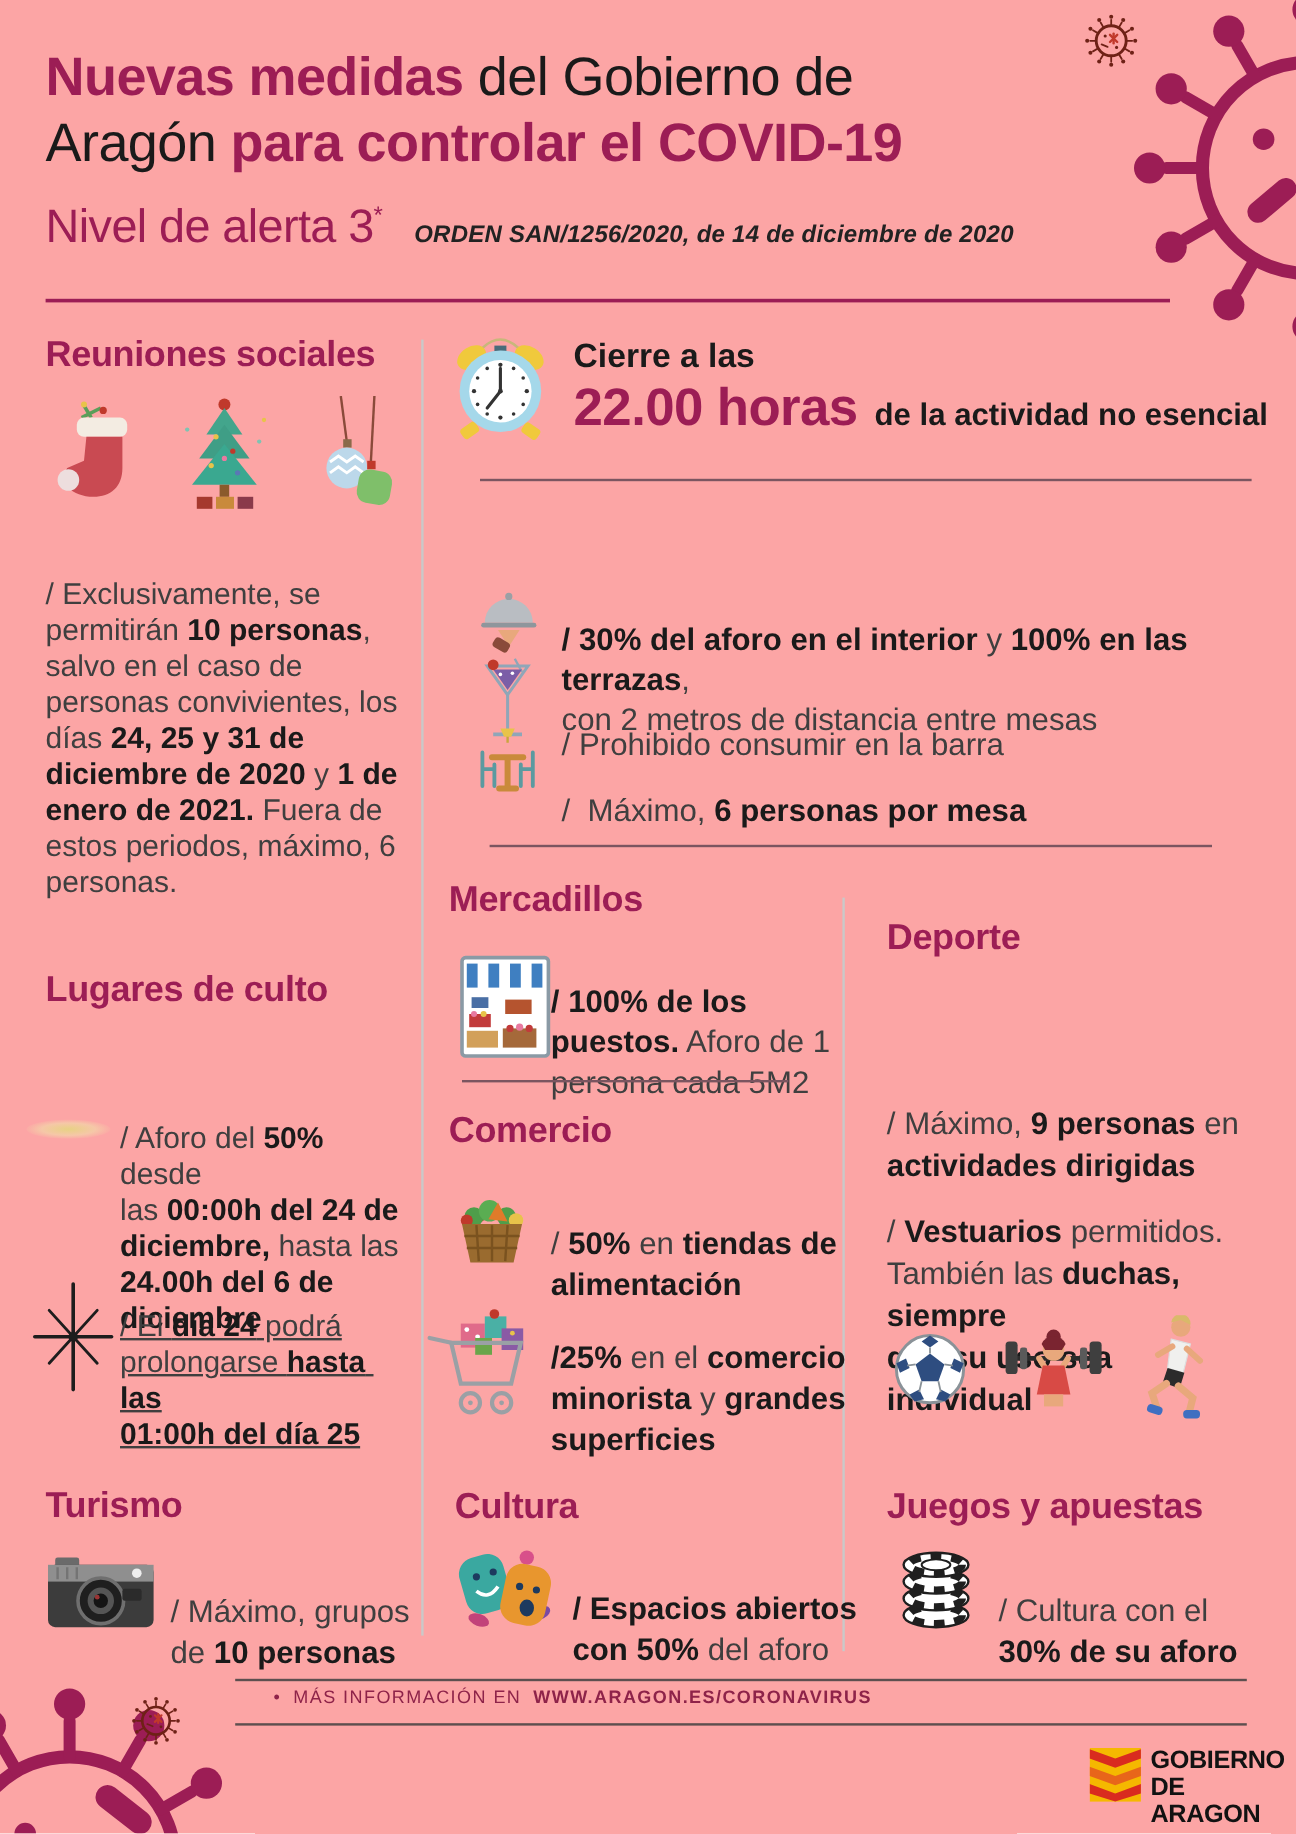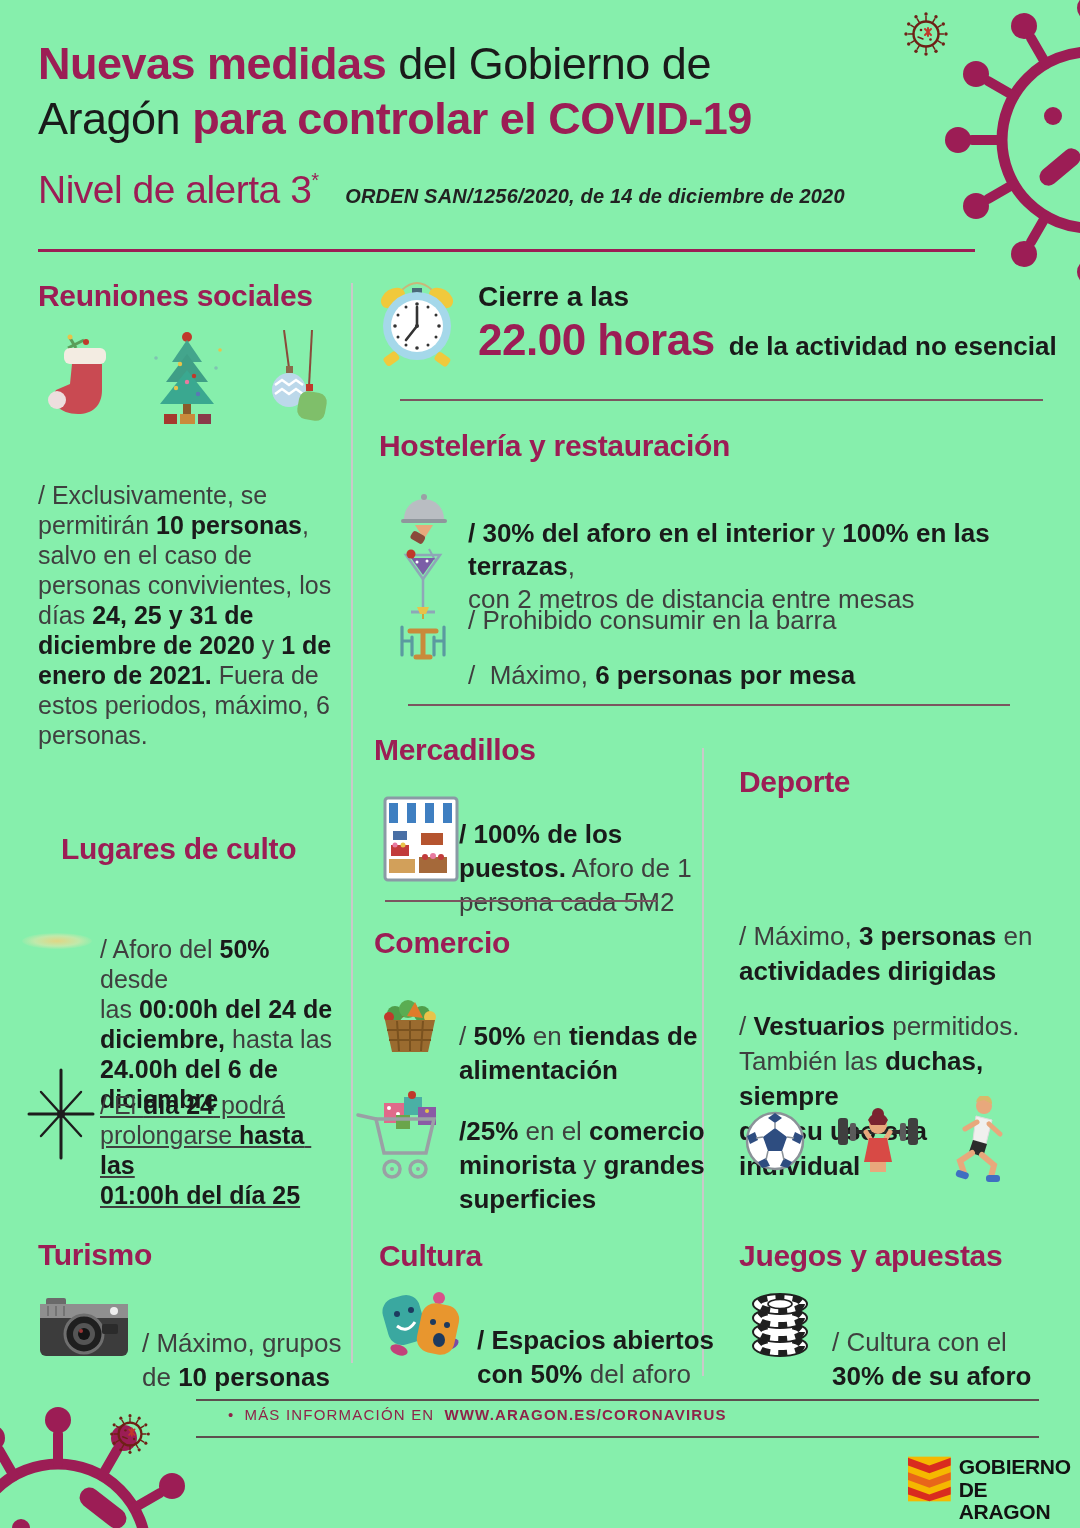--- a/index.html
+++ b/index.html
@@ -6,21 +6,21 @@
     --accent:#9c1d55;
     --dark:#1a1a1a;
     --body:#3f3f3f;
     --rule:#7b5560;
     --divider:#c9c9c9;
     --footer-rule:#5d4f4f;
   }
   *{margin:0;padding:0;box-sizing:border-box;}
   html,body{background:#ffffff;}
   body{font-family:"Liberation Sans","DejaVu Sans",sans-serif;}
-  #poster{position:relative;width:1080px;height:1528px;background:#86efac;overflow:hidden;}
+  #poster{position:relative;width:1080px;height:1528px;background:#fca5a5;overflow:hidden;}
   .abs{position:absolute;}
   .h{font-size:30px;font-weight:800;color:var(--accent);letter-spacing:-0.3px;}
   .txt{color:var(--body);white-space:pre-wrap;font-size:25px;line-height:30px;margin-top:28px;}
   .txt .b{font-weight:700;color:var(--dark);}
   .t26{font-size:26px;line-height:33px;}
   .tmid{font-size:26px;line-height:34px;}
   .tright{font-size:26px;line-height:35px;}
   .rule{background:var(--rule);height:2px;}
   .vdiv{background:var(--divider);width:2px;}
   .title{font-size:45px;line-height:55px;font-weight:400;color:var(--dark);letter-spacing:-0.5px;}
@@ -238,21 +238,20 @@
   </svg>
   <div class="abs" style="left:478px;top:281px;">
     <div class="closure-l1">Cierre a las</div>
     <div class="closure-l2">
       <span class="closure-time">22.00 horas</span>
       <span class="closure-suffix">de la actividad no esencial</span>
     </div>
   </div>
   <div class="abs rule" style="left:400px;top:399px;width:643px;"></div>
 
-  <div class="abs h" style="left:379px;top:429px;">Hostelería y restauración</div>
   <svg class="abs" style="left:397px;top:489px;" width="54" height="56" viewBox="0 0 54 56">
     <path d="M7,30 A20,20 0 0 1 47,30 Z" fill="#b9bdc2"></path>
     <circle cx="27" cy="8" r="3" fill="#9aa0a5"></circle>
     <rect x="4" y="30" width="46" height="4" rx="2" fill="#8f969c"></rect>
     <path d="M18,36 L36,36 L27,50 Z" fill="#e8a87c"></path>
     <rect x="14" y="44" width="14" height="9" rx="3" fill="#8a4a3a" transform="rotate(30 21 48)"></rect>
   </svg>
   <div class="abs txt t26" style="left:468px;top:489px;width:565px;"><span class="b">/ 30% del aforo en el interior</span><span> y </span><span class="b">100% en las terrazas</span><span>,
 con 2 metros de distancia entre mesas</span></div>
   <svg class="abs" style="left:401px;top:548px;" width="44" height="80" viewBox="0 0 44 80">
@@ -344,21 +343,21 @@
     <circle cx="38" cy="84" r="8" fill="none" stroke="#9aa0a5" stroke-width="3.5"></circle>
     <circle cx="64" cy="84" r="8" fill="none" stroke="#9aa0a5" stroke-width="3.5"></circle>
     <circle cx="38" cy="84" r="2" fill="#9aa0a5"></circle>
       <circle cx="64" cy="84" r="2" fill="#9aa0a5"></circle>
   </svg>
   <div class="abs txt tmid" style="left:459px;top:1086px;width:250px;"><span class="b">/25%</span><span> en el </span><span class="b">comercio
 minorista</span><span> y </span><span class="b">grandes
 superficies</span></div>
 
   <div class="abs h" style="left:739px;top:733px;margin-top:32px;">Deporte</div>
-  <div class="abs txt tright" style="left:739px;top:891px;width:300px;"><span>/ Máximo, </span><span class="b">3 personas</span><span> en
+  <div class="abs txt tright" style="left:739px;top:891px;width:300px;"><span>/ Máximo, </span><span class="b">9 personas</span><span> en
 </span><span class="b">actividades dirigidas</span></div>
   <div class="abs txt tright" style="left:739px;top:981px;width:305px;"><span>/ </span><span class="b">Vestuarios</span><span> permitidos.
 También las </span><span class="b">duchas, siempre
 que su uso sea individual</span></div>
   <svg class="abs" style="left:744px;top:1110px;" width="62" height="62" viewBox="0 0 62 62">
     <circle cx="31" cy="31" r="28" fill="#ffffff" stroke="#8a9298" stroke-width="2.5"></circle>
     <polygon points="31,18 43,27 38,41 24,41 19,27" fill="#2e4d80"></polygon>
     <path d="M31,3 L38,8 L31,13 L24,8 Z" fill="#2e4d80"></path>
     <path d="M3,26 L11,22 L14,30 L6,34 Z" fill="#2e4d80"></path>
     <path d="M59,26 L51,22 L48,30 L56,34 Z" fill="#2e4d80"></path>
@@ -392,21 +391,21 @@
     <path d="M30,20 L46,24 L40,48 L27,44 Z" fill="#f0f0ee" stroke="#dddddd"></path>
     <line x1="43" y1="28" x2="54" y2="38" stroke="#e8a87c" stroke-width="5" stroke-linecap="round"></line>
     <line x1="31" y1="26" x2="19" y2="33" stroke="#e8a87c" stroke-width="5" stroke-linecap="round"></line>
     <path d="M27,44 L41,48 L37,61 L23,56 Z" fill="#2b2b2b"></path>
     <path d="M36,59 L48,69 L45,81" stroke="#e8a87c" stroke-width="6" fill="none" stroke-linecap="round"></path>
     <path d="M26,57 L14,65 L18,77" stroke="#e8a87c" stroke-width="6" fill="none" stroke-linecap="round"></path>
     <rect x="40" y="79" width="14" height="7" rx="3" fill="#3f6fc1"></rect>
     <rect x="10" y="75" width="13" height="7" rx="3" fill="#3f6fc1" transform="rotate(18 16 78)"></rect>
   </svg>
 
-  <div class="abs h" style="left:38px;top:832px;margin-left:23px;">Lugares de culto</div>
+  <div class="abs h" style="left:38px;top:808px;">Lugares de culto</div>
   <div class="abs candle" style="left:22px;top:933px;"></div>
   <div class="abs txt" style="left:100px;top:906px;width:245px;"><span>/ Aforo del </span><span class="b">50%</span><span>  desde
 las </span><span class="b">00:00h del 24 de
 diciembre,</span><span> hasta las
 </span><span class="b">24.00h del 6 de
 diciembre</span></div>
   <svg class="abs" style="left:26px;top:1068px;" width="70" height="92" viewBox="0 0 70 92">
     <g stroke="#1d1d1d" stroke-linecap="round">
       <line x1="35" y1="2" x2="35" y2="90" stroke-width="3"></line>
       <line x1="3" y1="46" x2="67" y2="46" stroke-width="3"></line>

